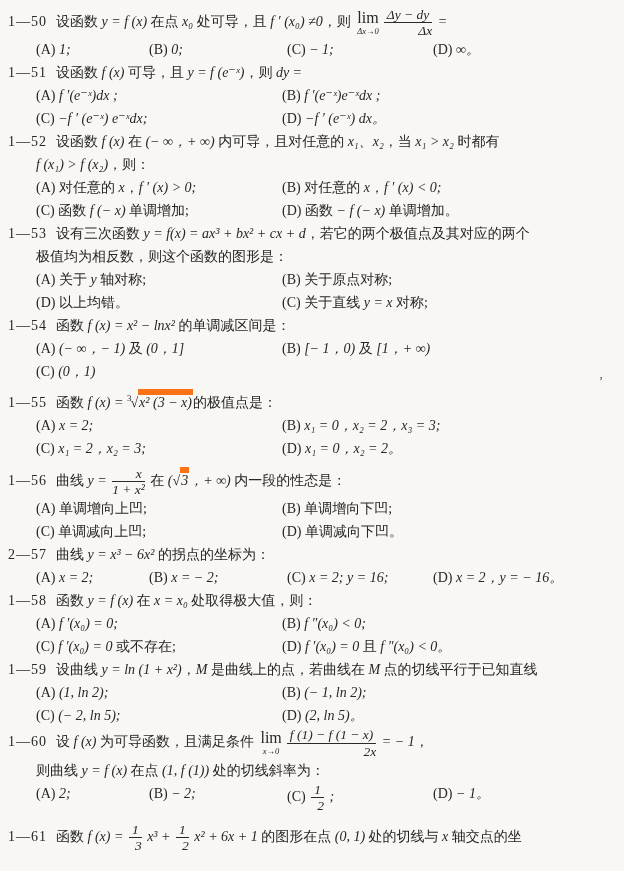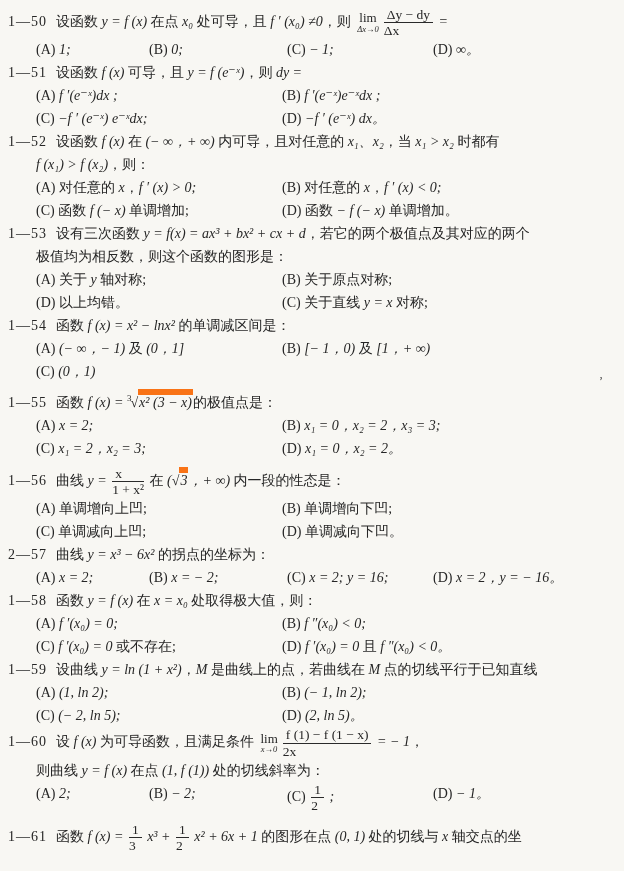--- a/index.html
+++ b/index.html
@@ -18,25 +18,25 @@
   .cell{white-space:nowrap}
   .cols2 .cell:nth-child(1){flex:0 0 246px}
   .cols2 .cell:nth-child(2){flex:1 1 auto}
   .cols4 .cell:nth-child(1){flex:0 0 113px}
   .cols4 .cell:nth-child(2){flex:0 0 138px}
   .cols4 .cell:nth-child(3){flex:0 0 146px}
   .cols4 .cell:nth-child(4){flex:1 1 auto}
   .m{font-style:italic}
   .txt{font-style:normal}
   .olabel{font-style:normal}
-  .frac{display:inline-block;vertical-align:middle;text-align:left;line-height:1.12;padding:0 2px;font-size:13.5px}
+  .frac{display:inline-block;vertical-align:middle;text-align:right;line-height:1.12;font-style:italic;padding:0 2px;font-size:13.5px}
   .frac .fnum{display:block;border-bottom:1px solid #2a2a2a;padding:0 3px}
   .frac .fden{display:block}
   .lim{display:inline-block;vertical-align:middle;text-align:center;line-height:1.05;margin:0 3px}
-  .lim .limword{display:block;font-size:13px;font-style:normal}
+  .lim .limword{display:block;font-size:16px;font-style:normal}
   .lim .lunder{display:block;font-size:8.5px;font-style:italic}
   .root{white-space:nowrap;font-style:italic}
   .root .rdeg{font-style:normal;font-size:9px;vertical-align:6px;margin-right:-1px}
   .root .rsign{font-style:normal}
   .root .rcand{border-top:6px solid #f97316;padding:0 1px}
   
   .question:nth-child(6){margin-top:4px}
   .question:nth-child(7){margin-top:6px}
   .question:nth-child(12){margin-top:9px}
   #artifact{position:absolute;left:599px;top:370px;font-size:12px;color:#444}

